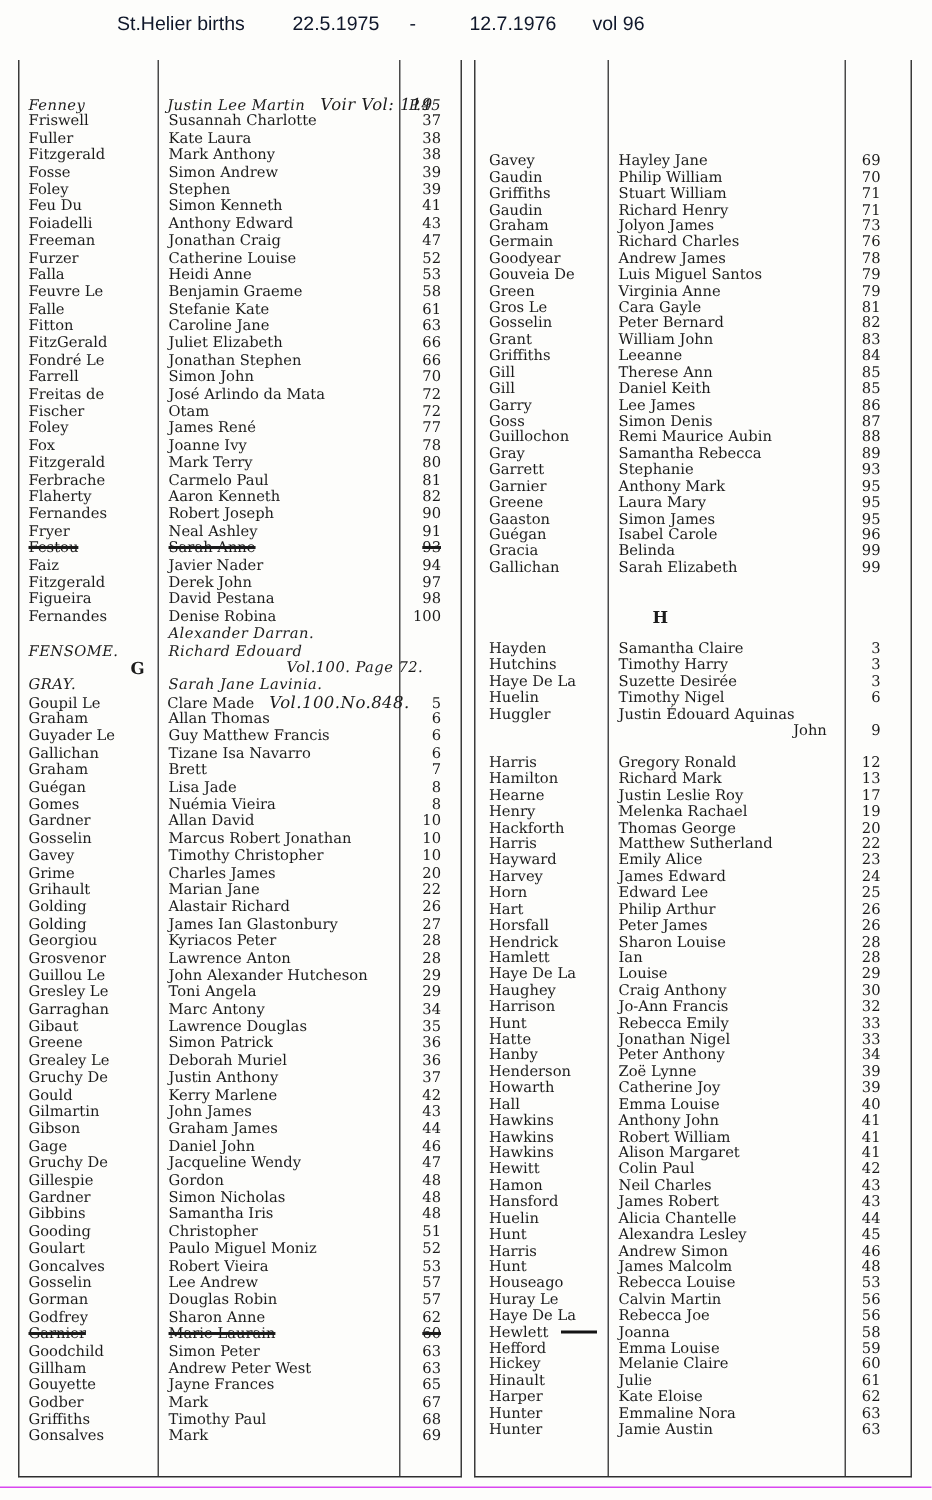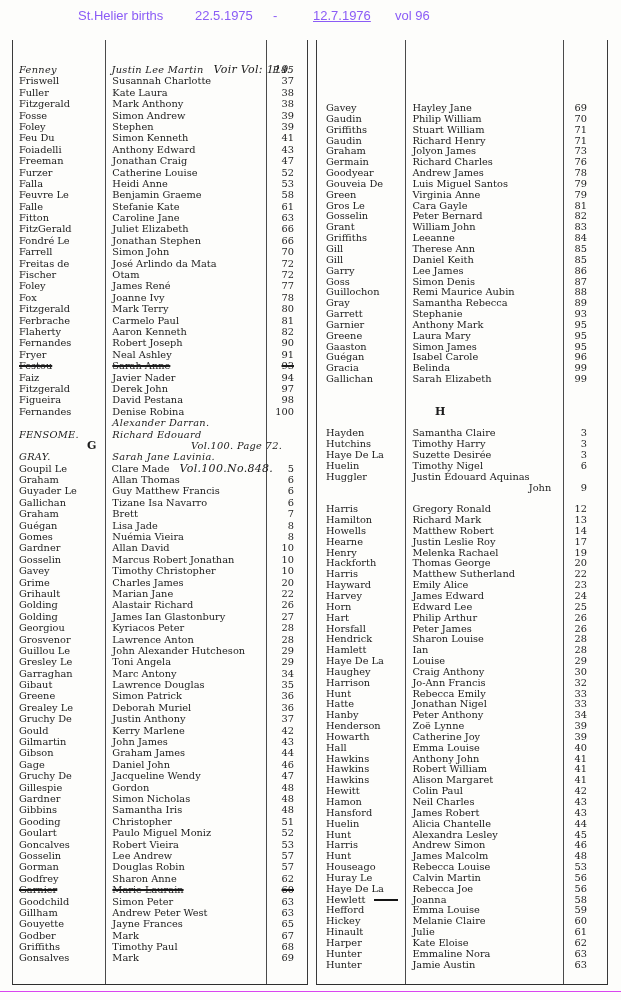--- a/index.html
+++ b/index.html
@@ -3,26 +3,26 @@
 <meta charset="utf-8">
 <style>
   html,body{margin:0;padding:0;}
   body{
     width:621px;height:1000px;position:relative;
     background:#fdfdfb;color:#1b1b1b;
     font-family:"DejaVu Serif","Liberation Serif",serif;
     overflow:hidden;
   }
   .header{position:absolute;top:8px;left:0;width:621px;height:22px;
-    font-family:"Liberation Sans",sans-serif;font-size:13px;color:#8b5cf6;}
+    font-family:"Liberation Sans",sans-serif;font-size:13px;color:#0f172a;}
   .header span{position:absolute;white-space:nowrap;}
   .h-title{left:78px;}
   .h-date1{left:195px;}
   .h-dash{left:273px;}
-  .h-date2{left:313px;text-decoration:underline;}
+  .h-date2{left:313px;}
   .h-vol{left:395px;}
 
   .sheet{position:absolute;top:40px;left:0;width:621px;height:951px;
     border-bottom:1px solid #d946ef;}
   .block{position:absolute;top:0;height:945px;
     border-left:1px solid #3a3a3a;border-right:1px solid #3a3a3a;
     border-bottom:1.5px solid #2e2e2e;box-sizing:border-box;}
   .block-left{left:12px;width:296px;}
   .block-right{left:316px;width:292px;}
   .rule{position:absolute;top:0;bottom:0;width:1px;background:#4a4a4a;}
@@ -660,25 +660,20 @@
           <div class="c c-s"><span>Harris</span></div>
           <div class="c c-n"><span>Gregory Ronald</span></div>
           <div class="c c-p"><span>12</span></div>
         </div>
         <div class="row">
           <div class="c c-s"><span>Hamilton</span></div>
           <div class="c c-n"><span>Richard Mark</span></div>
           <div class="c c-p"><span>13</span></div>
         </div>
         <div class="row">
-          <div class="c c-s"><span>Howells</span></div>
-          <div class="c c-n"><span>Matthew Robert</span></div>
-          <div class="c c-p"><span>14</span></div>
-        </div>
-        <div class="row">
           <div class="c c-s"><span>Hearne</span></div>
           <div class="c c-n"><span>Justin Leslie Roy</span></div>
           <div class="c c-p"><span>17</span></div>
         </div>
         <div class="row">
           <div class="c c-s"><span>Henry</span></div>
           <div class="c c-n"><span>Melenka Rachael</span></div>
           <div class="c c-p"><span>19</span></div>
         </div>
         <div class="row">

